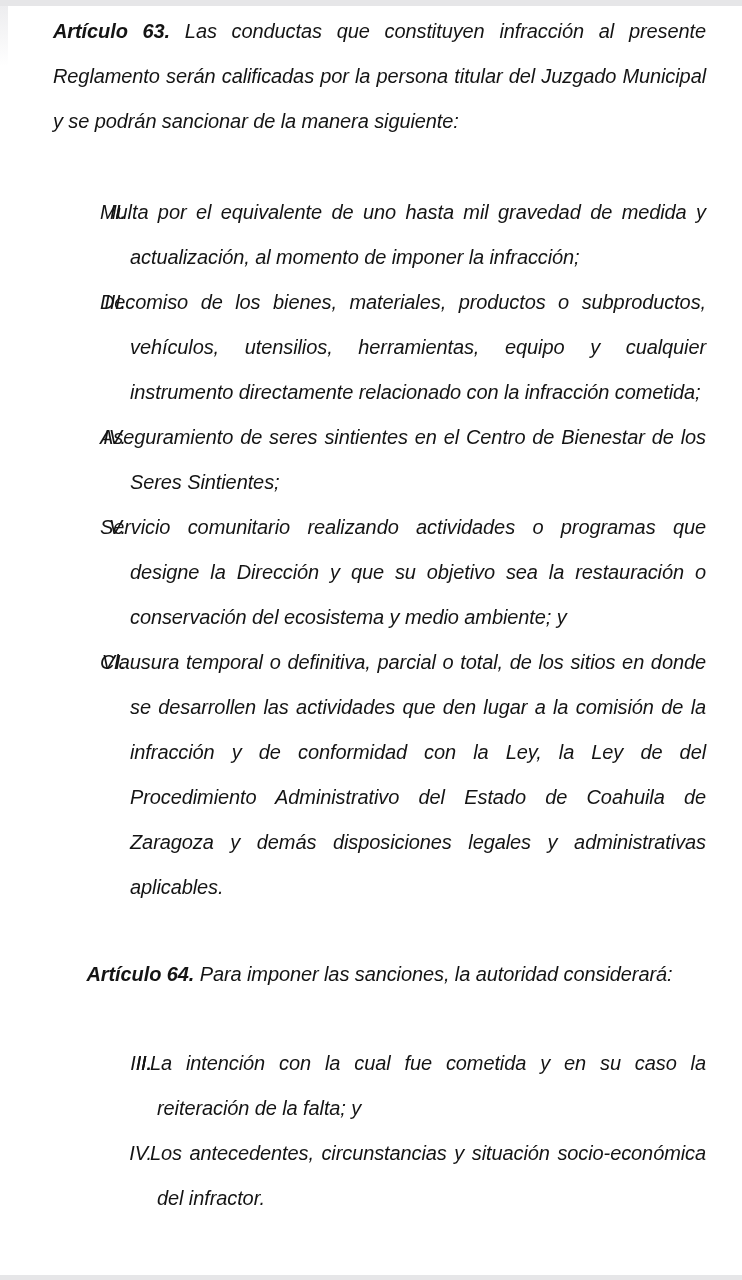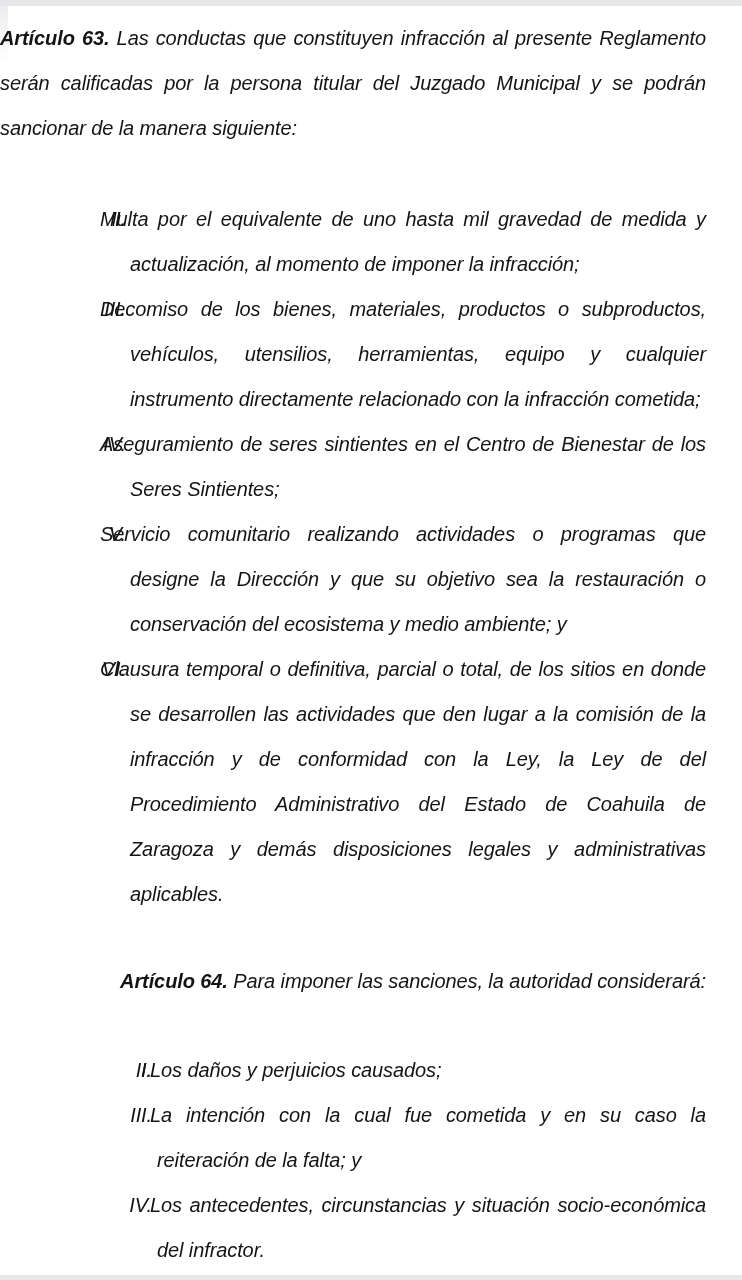--- a/index.html
+++ b/index.html
@@ -65,27 +65,28 @@
   }
 
   
   .article-para {
     margin: 0;
     padding: 0;
     text-align: justify;
     text-justify: inter-word;
   }
   .article-63-para {
-    margin-right: 36px;
-    padding-top: 10px;
+    margin-left: 53px;
+    margin-right: 36px;
+    padding-top: 3px;
   }
   .article-64-para {
     margin-left: 53px;
     margin-right: 36px;
-    text-align: right;
+    text-align: center;
   }
   .article-label {
     font-weight: bold;
     font-style: italic;
   }
 
   
   .roman-list {
     margin: 0;
     padding: 0;
@@ -207,21 +208,20 @@
     </p>
 
     <ul class="roman-list list-64">
 
       <li class="roman-item noj">
         <span class="roman-marker">I.</span>
       </li>
 
       <li class="roman-item noj">
         <span class="roman-marker">II.</span>
-        <span class="first-line">Los daños y perjuicios causados;</span>
       </li>
 
       <li class="roman-item just">
         <span class="roman-marker">III.</span>
         <span class="first-line">La intención con la cual fue cometida y en su caso la reiteración de la falta; y</span>
       </li>
 
       <li class="roman-item just">
         <span class="roman-marker">IV.</span>
         <span class="first-line">Los antecedentes, circunstancias y situación socio-económica del infractor.</span>

